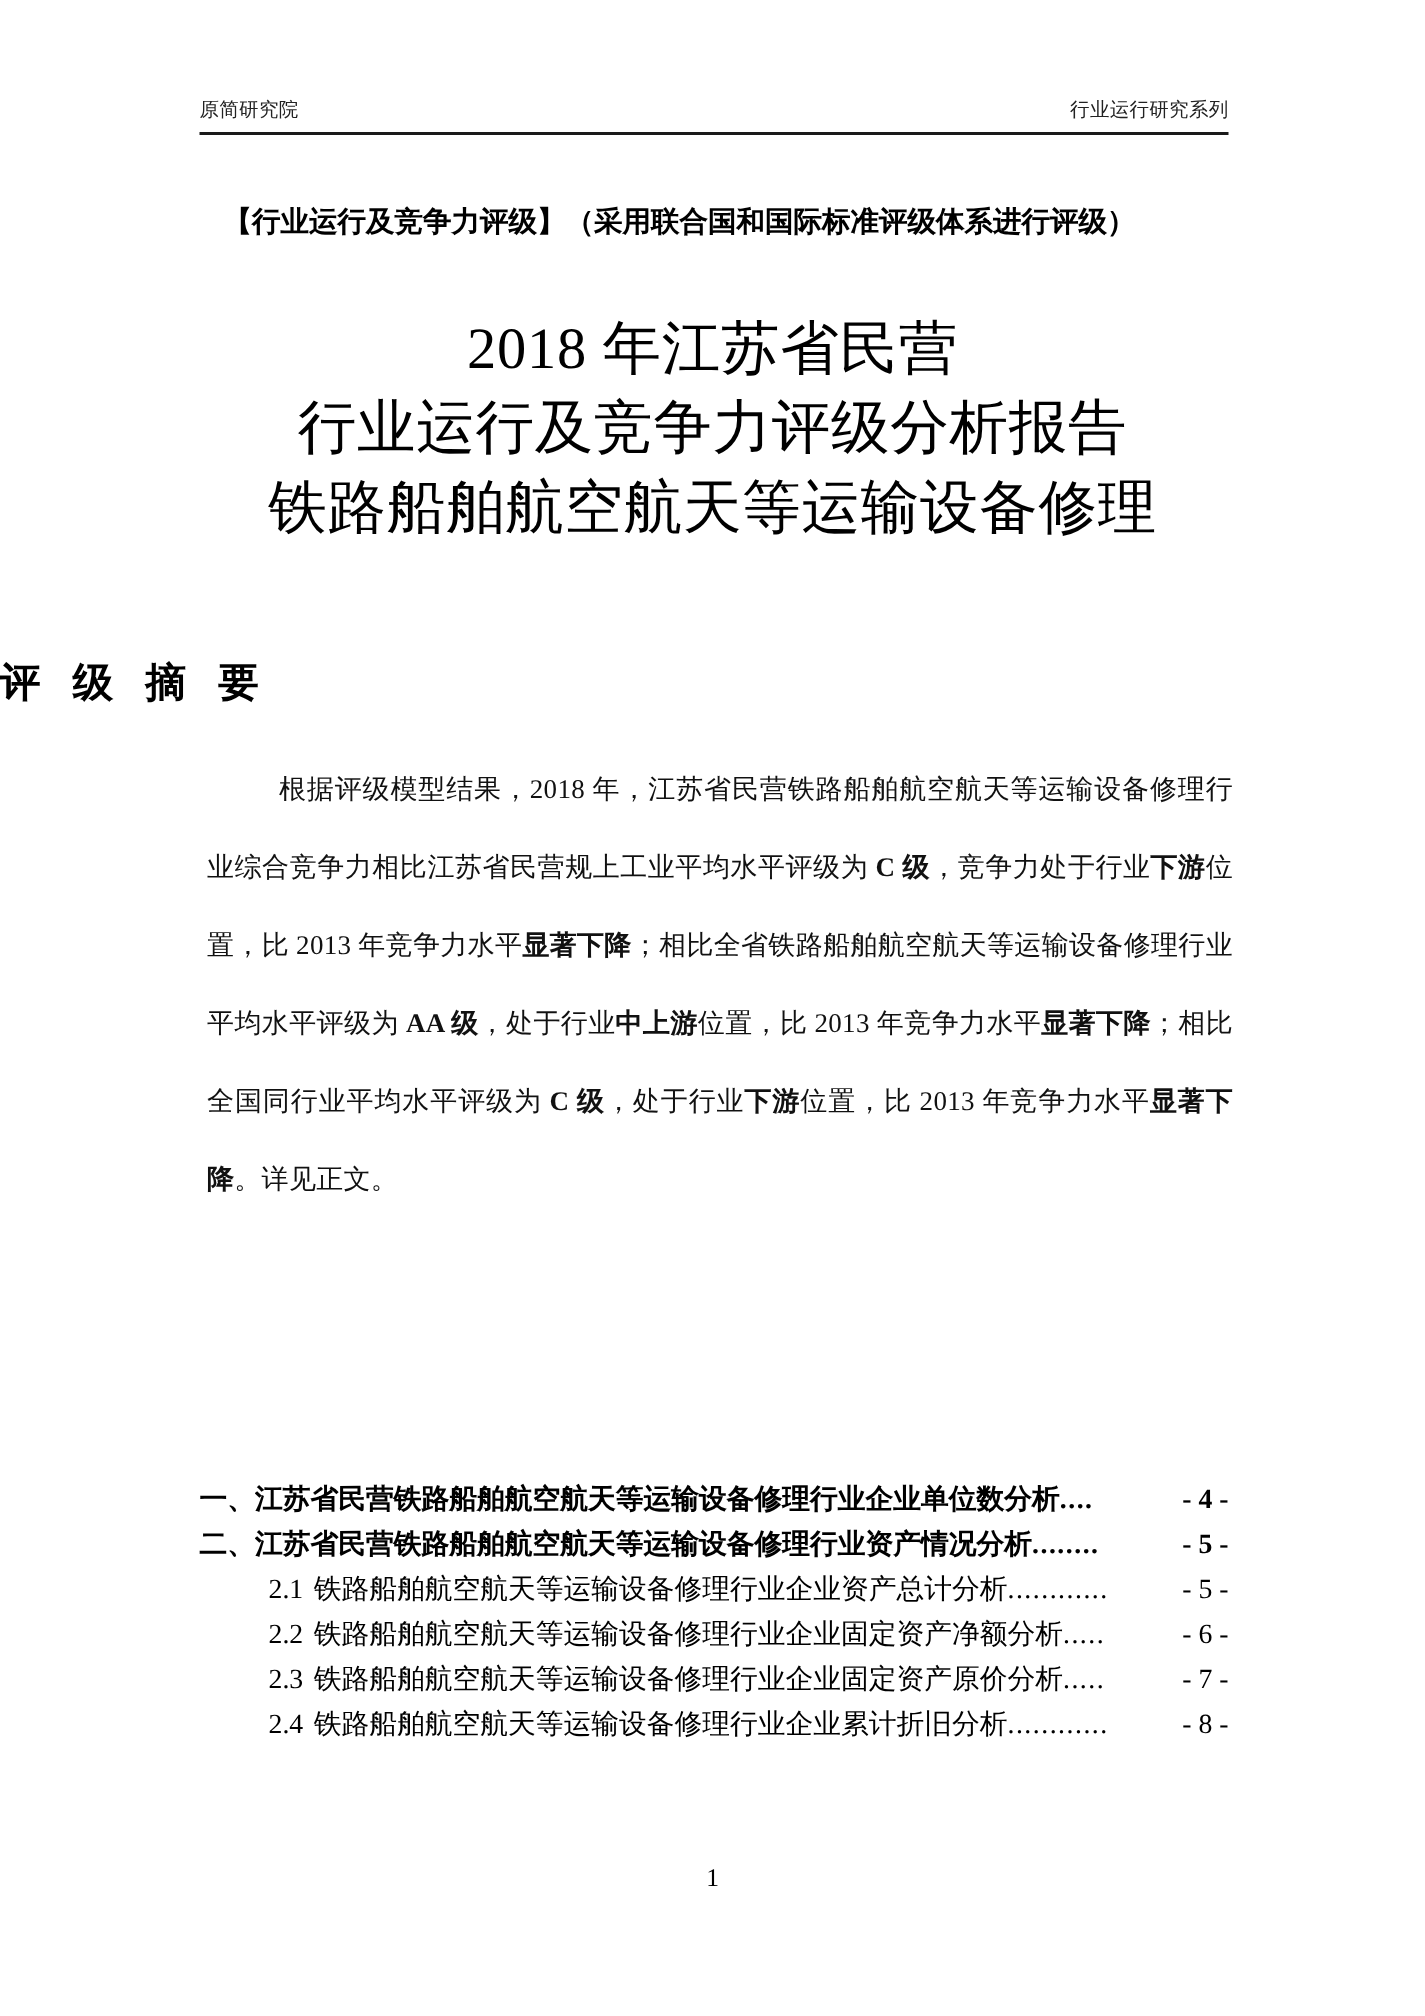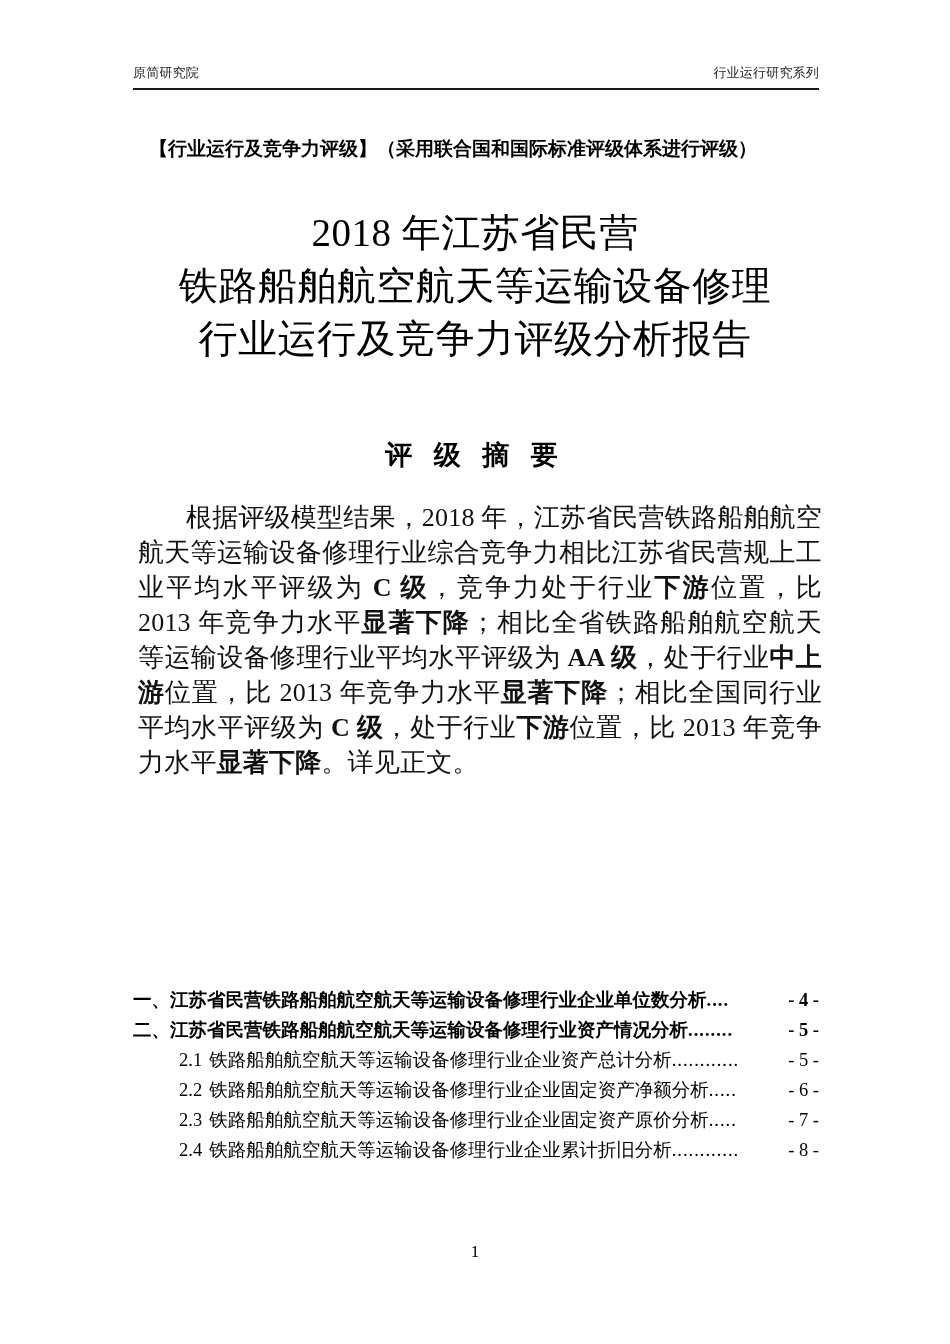--- a/index.html
+++ b/index.html
@@ -79,39 +79,38 @@
     letter-spacing: 0.5px;
     color: #000;
     white-space: nowrap;
   }
 
   
   .section-heading {
     position: absolute;
     left: 0;
     width: 950px;
-    text-align: center;
     font-family: "Liberation Sans", "DejaVu Sans", sans-serif;
     font-weight: bold;
     font-size: 27px;
     letter-spacing: 7px;
     color: #000;
   }
   #summary-heading { top: 437px; }
   #toc-heading { top: 928px; }
 
   
   .summary-body {
     position: absolute;
     left: 138px;
     top: 500px;
     width: 684px;
     font-family: "Liberation Serif", "DejaVu Serif", serif;
-    font-size: 26px;
-    line-height: 35px;
+    font-size: 18px;
+    line-height: 52px;
     text-align: justify;
     text-justify: inter-ideograph;
     text-indent: 48px;
     color: #111;
     letter-spacing: 0.2px;
   }
   .summary-body b {
     font-weight: bold;
   }
 
@@ -187,22 +186,22 @@
   <div class="page-header">
     <span>原简研究院</span>
     <span>行业运行研究系列</span>
   </div>
   <div class="header-rule"></div>
 
   <div class="kicker">【行业运行及竞争力评级】（采用联合国和国际标准评级体系进行评级）</div>
 
   <div class="doc-title">
     <span class="tline">2018 年江苏省民营</span>
+    <span class="tline">行业运行及竞争力评级分析报告</span>
     <span class="tline">铁路船舶航空航天等运输设备修理</span>
-    <span class="tline">行业运行及竞争力评级分析报告</span>
   </div>
 
   <div class="section-heading" id="summary-heading">评 级 摘 要</div>
 
   <div class="summary-body" id="summary-body"><span>根据评级模型结果，2018 年，江苏省民营铁路船舶航空航天等运输设备修理行业综合竞争力相比江苏省民营规上工业平均水平评级为 </span><b>C 级</b><span>，竞争力处于行业</span><b>下游</b><span>位置，比 2013 年竞争力水平</span><b>显著下降</b><span>；相比全省铁路船舶航空航天等运输设备修理行业平均水平评级为 </span><b>AA 级</b><span>，处于行业</span><b>中上游</b><span>位置，比 2013 年竞争力水平</span><b>显著下降</b><span>；相比全国同行业平均水平评级为 </span><b>C 级</b><span>，处于行业</span><b>下游</b><span>位置，比 2013 年竞争力水平</span><b>显著下降</b><span>。详见正文。</span></div>
 
 
   <div class="toc" id="toc-list">
       <div class="toc-entry level-1">
         <span class="toc-num">一、</span>

